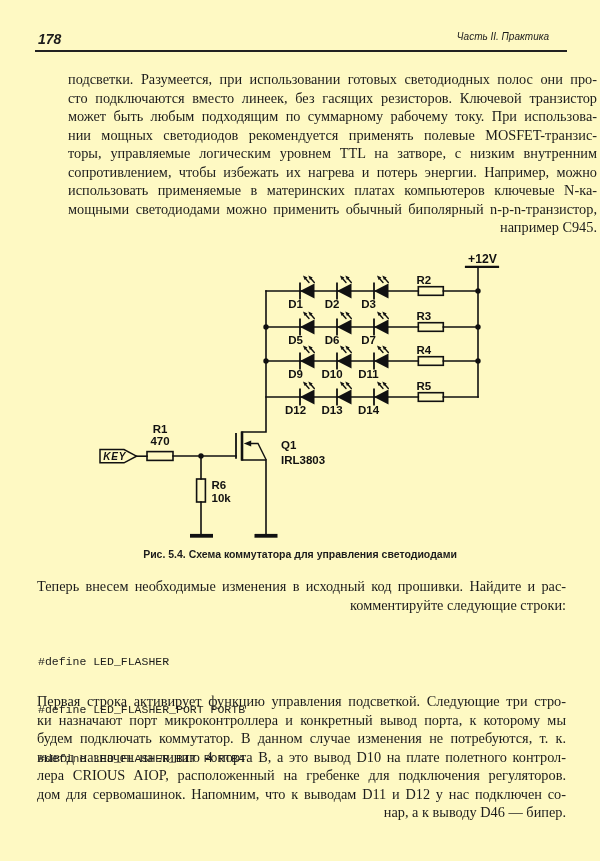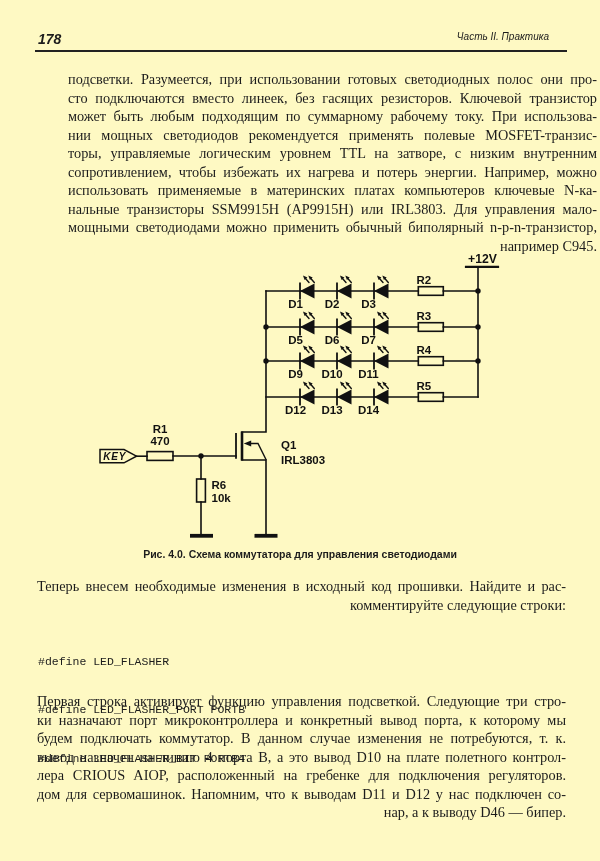--- a/index.html
+++ b/index.html
@@ -73,21 +73,20 @@
   <div class="hdr-rule"></div>
 
   <div class="para p1">
     <div class="jl">подсветки. Разумеется, при использовании готовых светодиодных полос они про-</div>
     <div class="jl">сто подключаются вместо линеек, без гасящих резисторов. Ключевой транзистор</div>
     <div class="jl">может быть любым подходящим по суммарному рабочему току. При использова-</div>
     <div class="jl">нии мощных светодиодов рекомендуется применять полевые MOSFET-транзис-</div>
     <div class="jl">торы, управляемые логическим уровнем TTL на затворе, с низким внутренним</div>
     <div class="jl">сопротивлением, чтобы избежать их нагрева и потерь энергии. Например, можно</div>
     <div class="jl">использовать применяемые в материнских платах компьютеров ключевые N-ка-</div>
-    <div class="jl">нальные транзисторы SSM9915H (AP9915H) или IRL3803. Для управления мало-</div>
     <div class="jl">мощными светодиодами можно применить обычный биполярный n-p-n-транзистор,</div>
     <div class="jl-last">например C945.</div>
   </div>
 
   <svg class="schem" width="480" height="292" viewBox="0 0 480 292">
     <defs>
       <g id="led-sym">
         <line class="w18" x1="0" y1="-7.5" x2="0" y2="7.5"></line>
         <path class="fill" d="M0,0 L14.5,-7.5 L14.5,7.5 Z"></path>
         <line class="aw" x1="9" y1="-8.5" x2="5.5" y2="-12.5"></line>
@@ -188,21 +187,21 @@
       <path class="w26" d="M147,179.5 V208.6"></path>
       <path class="w" d="M147,208 H171 V283"></path>
       <path class="aw" d="M152.5,191.5 H163 L171,207.5"></path>
       <polygon class="fill" points="148.8,191.5 156.2,188.4 156.2,194.6"></polygon>
       <text class="lbl" x="186" y="196.5">Q1</text>
       <text class="lbl" x="186" y="211.5">IRL3803</text>
       <path class="gnd" d="M159.5,283.8 H182.5"></path>
     </g>
   </svg>
 
-  <div class="fig-caption">Рис. 4.0. Схема коммутатора для управления светодиодами</div>
+  <div class="fig-caption">Рис. 5.4. Схема коммутатора для управления светодиодами</div>
 
   <div class="para p2">
     <div class="jl">Теперь внесем необходимые изменения в исходный код прошивки. Найдите и рас-</div>
     <div class="jl-last">комментируйте следующие строки:</div>
   </div>
 
   <div class="code">
     <div>#define LED_FLASHER</div>
     <div>#define LED_FLASHER_PORT PORTB</div>
     <div>#define LED_FLASHER_BIT PORTB4</div>

